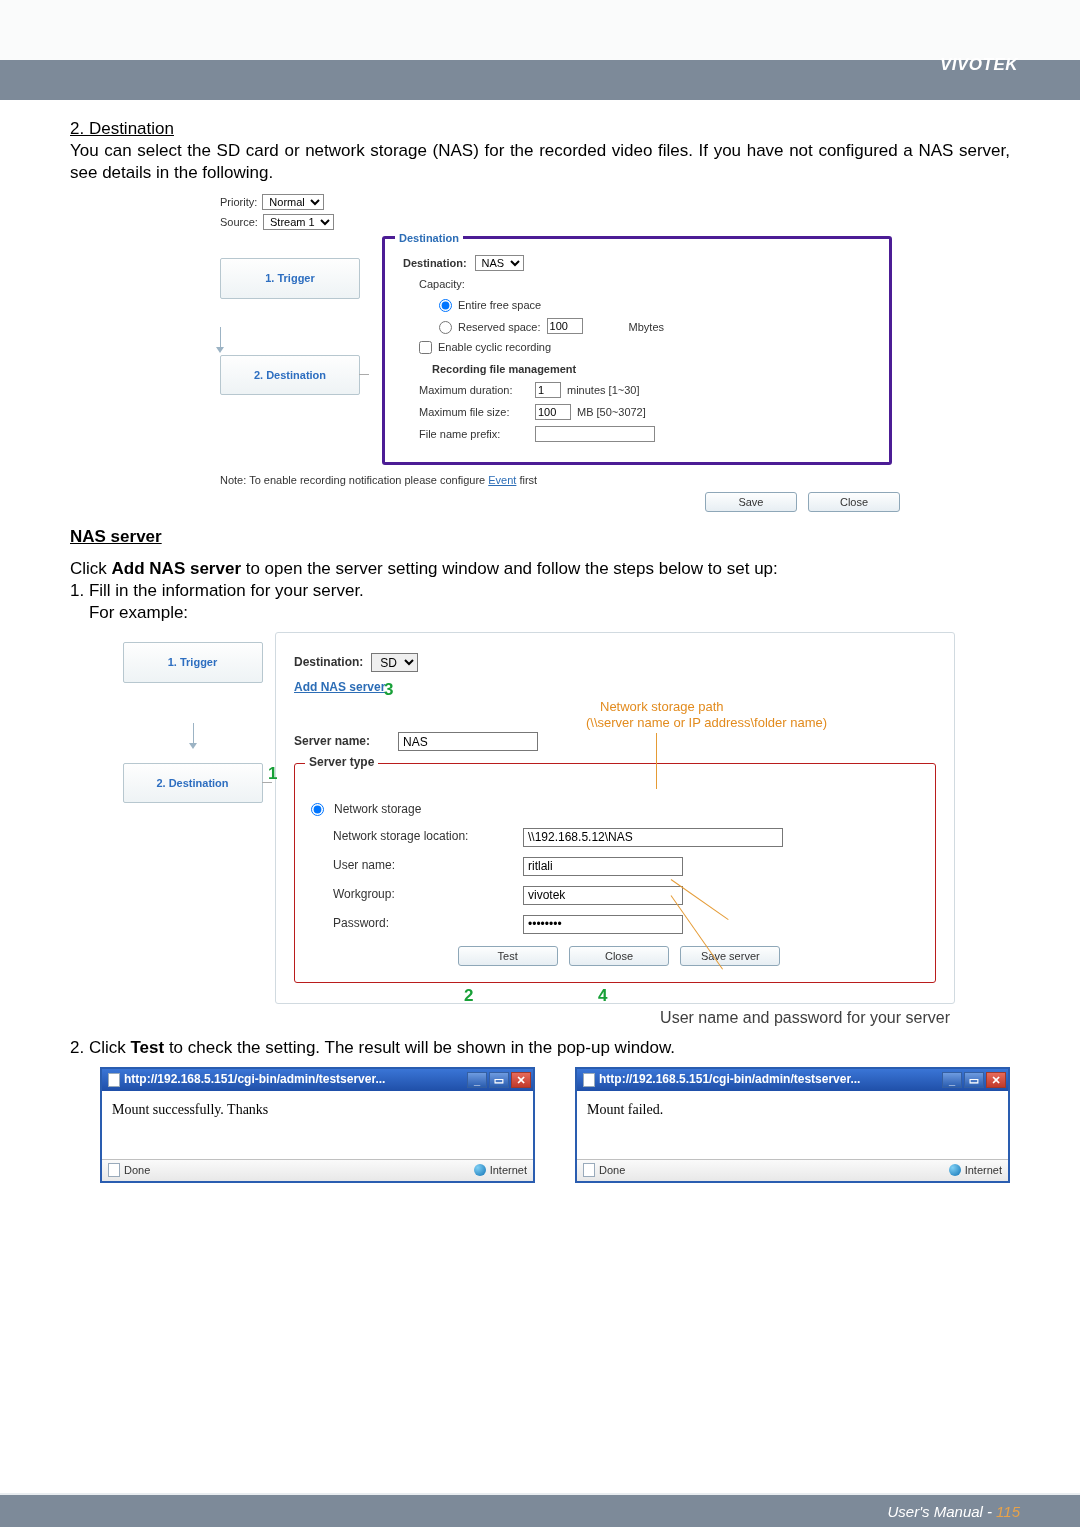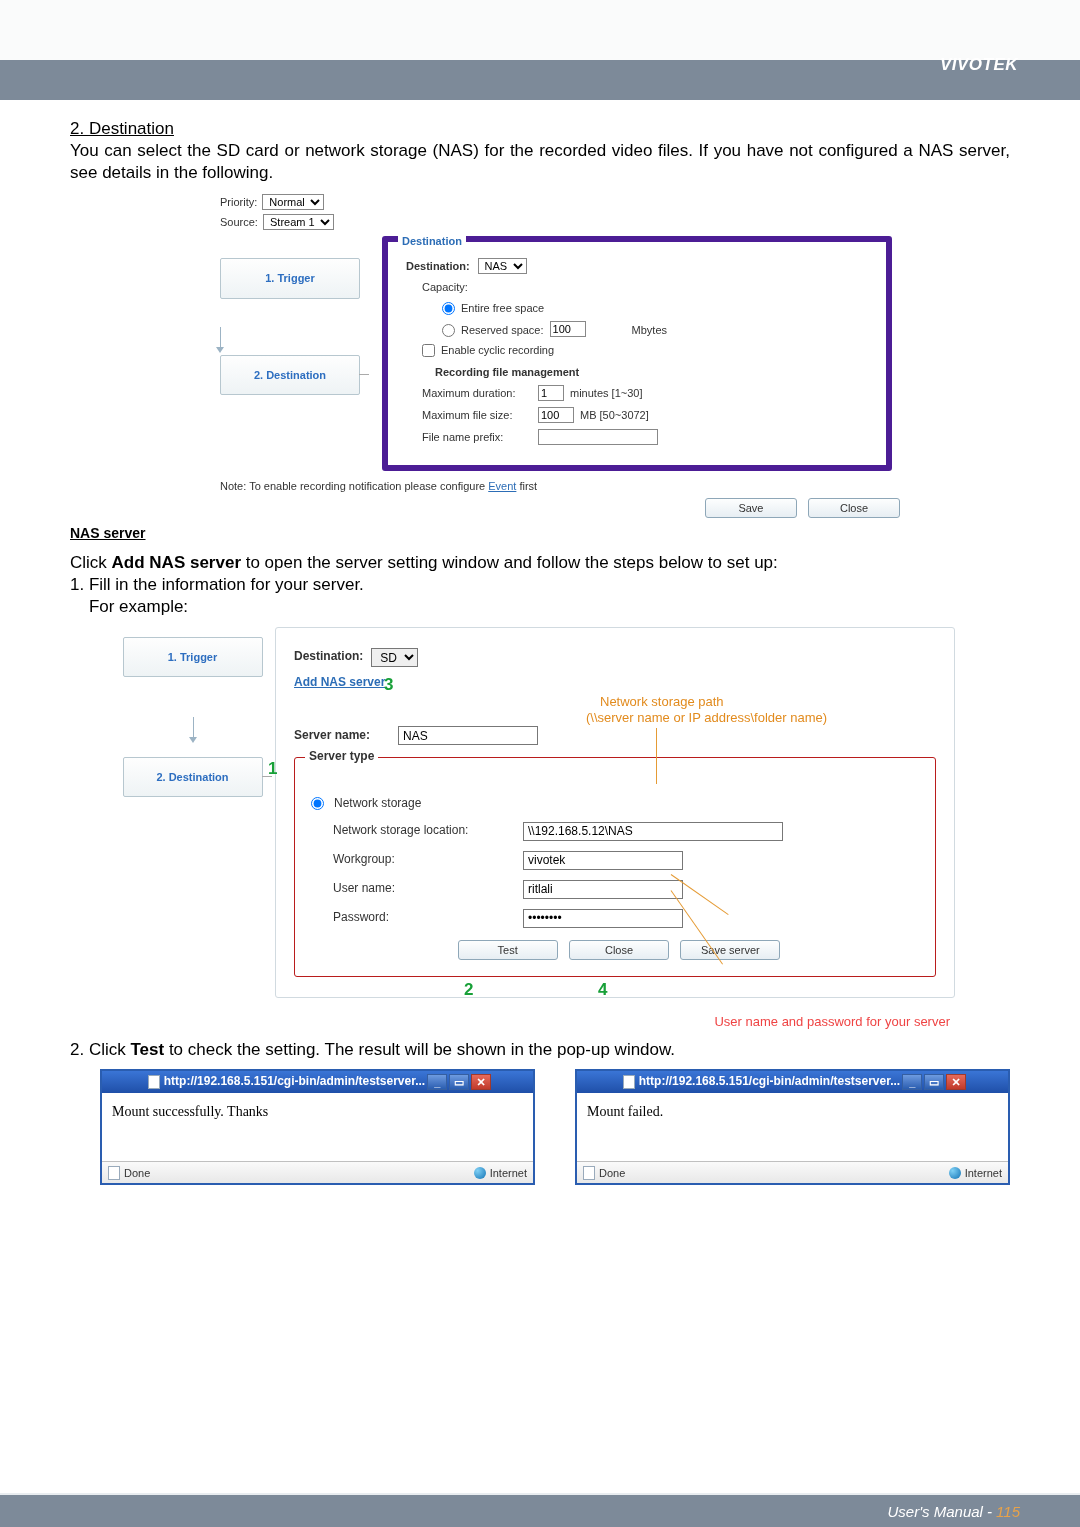--- a/index.html
+++ b/index.html
@@ -94,21 +94,21 @@
   .navitem.active::after {
     content: "";
     position: absolute;
     right: -10px;
     top: 48%;
     width: 10px;
     height: 1px;
     background: #aaa;
   }
   .fieldset {
-    border: 6px solid #4c1d95;
+    border: 3px solid #4c1d95;
     border-radius: 3px;
     margin-left: 12px;
     padding: 10px 18px 14px;
     width: 510px;
     position: relative;
   }
   .fieldset .legend {
     position: absolute;
     top: -8px; left: 10px;
     background: #fff;
@@ -200,21 +200,21 @@
     border: 2px solid #2a5db0;
     background:#fff;
     font-size:12px;
   }
   .popup .titlebar {
     background: linear-gradient(#3a75d6,#1f4fa8);
     color:#fff;
     font-weight:bold;
     display:flex;
     align-items:center;
-    justify-content:center;
+    justify-content:space-between;
     padding:2px 2px 2px 6px;
     height:22px;
     font-size:12px;
   }
   .popup .titlebar .wbtns { display:flex; gap:0; }
   .popup .titlebar .wbtn {
     width:20px; height:16px; border:1px solid #355fa1; background:linear-gradient(#6e9be0,#2a5db0);
     color:#fff; display:flex; align-items:center; justify-content:center; font-size:11px;
     margin-left:2px; cursor:pointer;
   }
@@ -237,21 +237,21 @@
     background:#7d8a99;
     border-top:2px solid #e9edf0;
     color:#fff;
     font-style:italic;
     font-size:15px;
     display:flex; align-items:center; justify-content:flex-end;
     padding-right:60px;
   }
   .footer .pn { color:#e7a24a; font-style:italic; margin-left:4px; }
 
-  .orange-note { color:#ef4444; font-size:13px; text-align:right; width:860px; margin:16px auto 8px; padding-right:20px;}
+  .orange-note { color:#404040; font-size:16px; text-align:right; width:860px; margin:4px auto 8px; padding-right:20px;}
   .navcol-arrow {
     position: relative;
     height: 24px;
     text-align:center;
   }
   .navcol-arrow::after{
     content:""; position:absolute; left:50%; top:0; width:1px; height:22px; background:#9cb3c4;
   }
   .navcol-arrow .tri{
     position:absolute; left:calc(50% - 4px); top:20px; width:0; height:0;
@@ -330,21 +330,21 @@
       </div>
       <div class="note11">
         <span>Note: To enable recording notification please configure </span><span class="link">Event</span><span> first</span>
       </div>
       <div class="btn-row">
         <span class="smbtn">Save</span>
         <span class="smbtn">Close</span>
       </div>
     </div>
 
-    <h3 style="text-decoration:underline;font-size:14px;margin-top:6px">NAS server</h3>
+    <h3 style="text-decoration:underline;font-size:17px;margin-top:14px">NAS server</h3>
     <p style="margin-top:10px">
       <span>Click </span><strong>Add NAS server</strong><span> to open the server setting window and follow the steps below to set up:</span>
     </p>
     <p>1. Fill in the information for your server.</p>
     <p style="white-space:pre">    For example:</p>
 
     <div class="shot2">
       <div class="layout">
         <div class="nav">
           <div class="navitem"><span>1.  Trigger</span></div>
@@ -381,26 +381,26 @@
             <div class="legend2">Server type</div>
             <div class="irow" style="margin-left:0">
               <input type="radio" checked="" style="">
               <span>Network storage</span>
             </div>
             <div class="irow" style="margin-left:22px">
               <span class="ilabel">Network storage location:</span>
               <input type="text" style="width: 260px;" value="\\192.168.5.12\NAS">
             </div>
             <div class="irow" style="margin-left:22px">
+              <span class="ilabel">User name:</span>
+              <input type="text" style="width: 160px;" value="ritlali">
+            </div>
+            <div class="irow" style="margin-left:22px">
               <span class="ilabel">Workgroup:</span>
               <input type="text" style="width: 160px;" value="vivotek">
-            </div>
-            <div class="irow" style="margin-left:22px">
-              <span class="ilabel">User name:</span>
-              <input type="text" style="width: 160px;" value="ritlali">
             </div>
             <div class="irow" style="margin-left:22px">
               <span class="ilabel">Password:</span>
               <input type="password" style="width: 160px;" value="••••••••">
             </div>
             <div class="btnbar">
               <span class="smbtn">Test</span>
               <span class="smbtn">Close</span>
               <span class="smbtn">Save server</span>
             </div>

